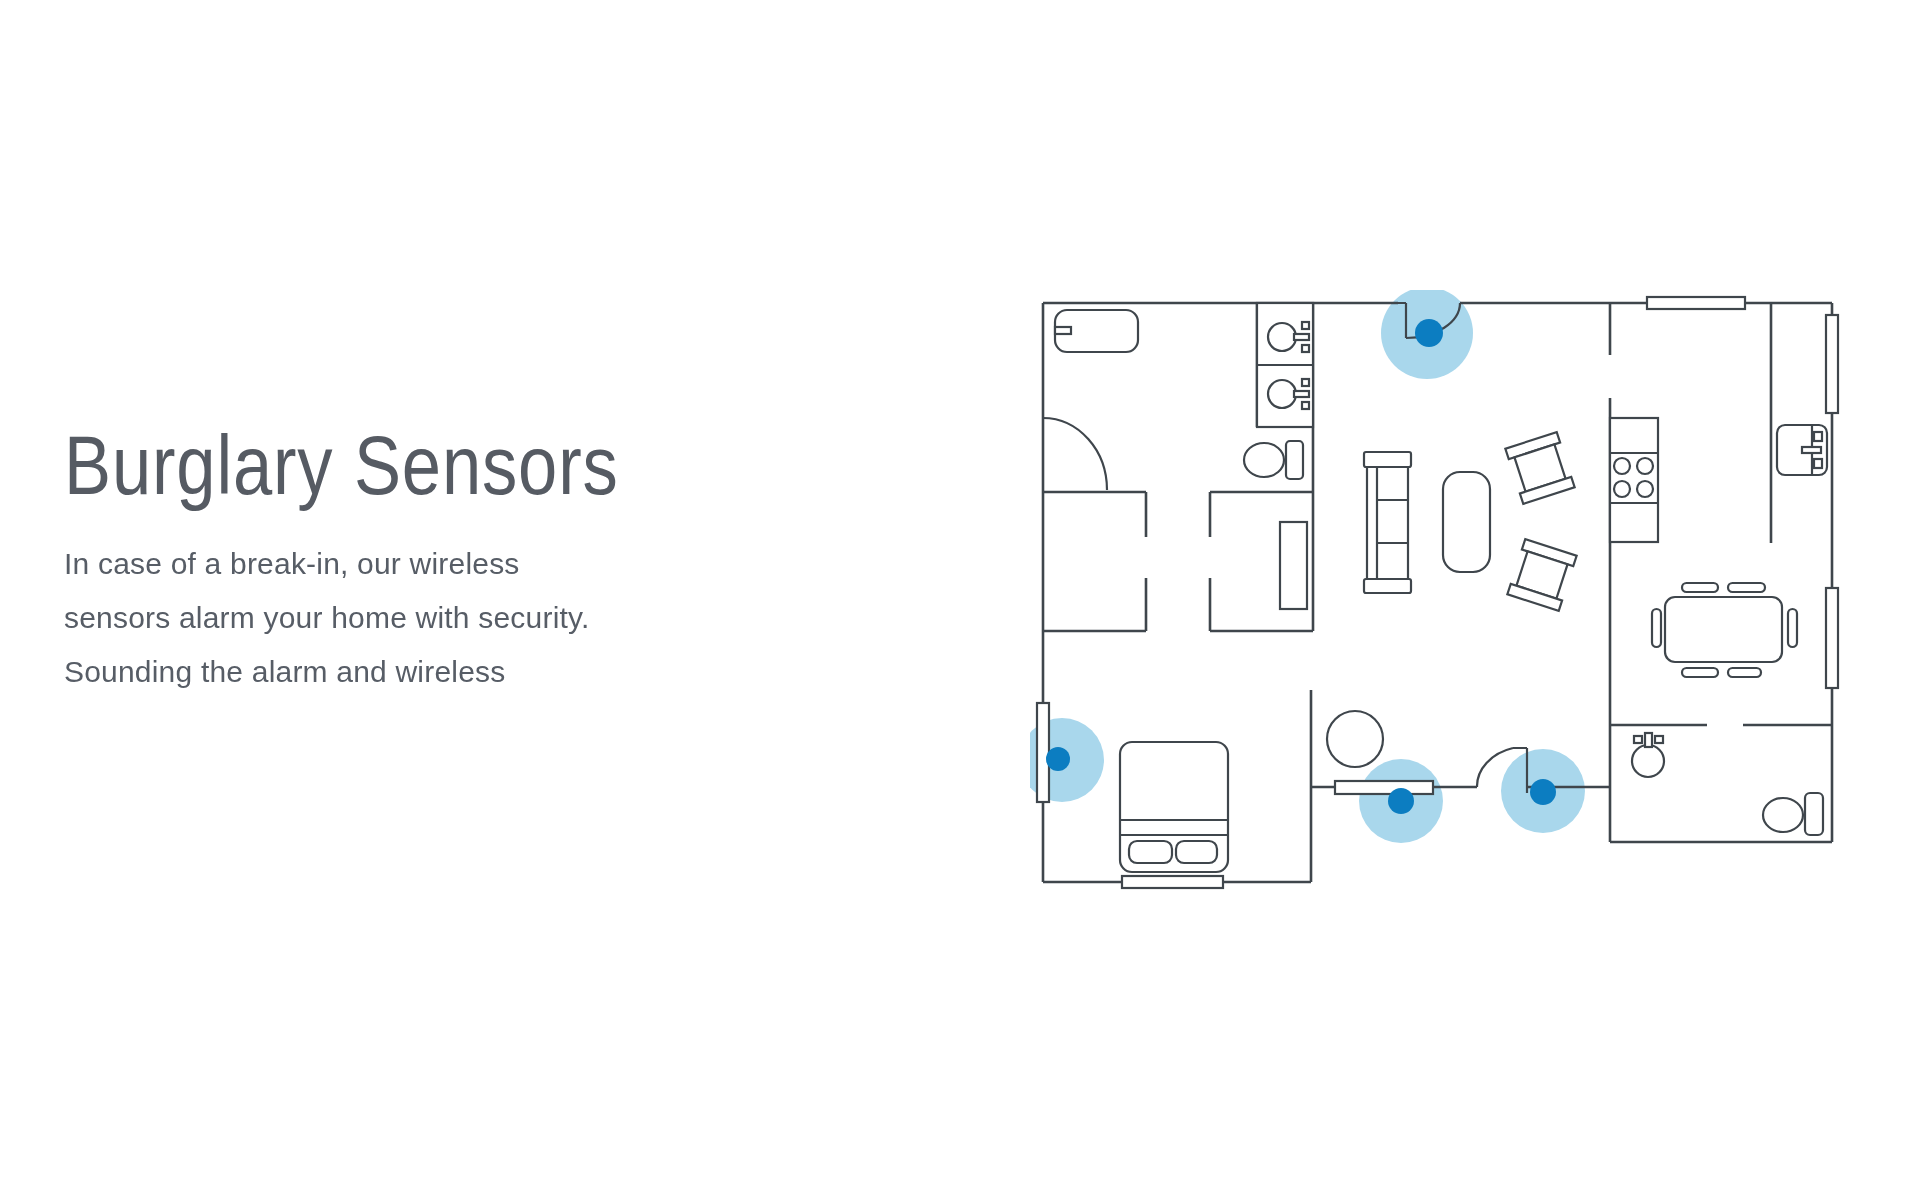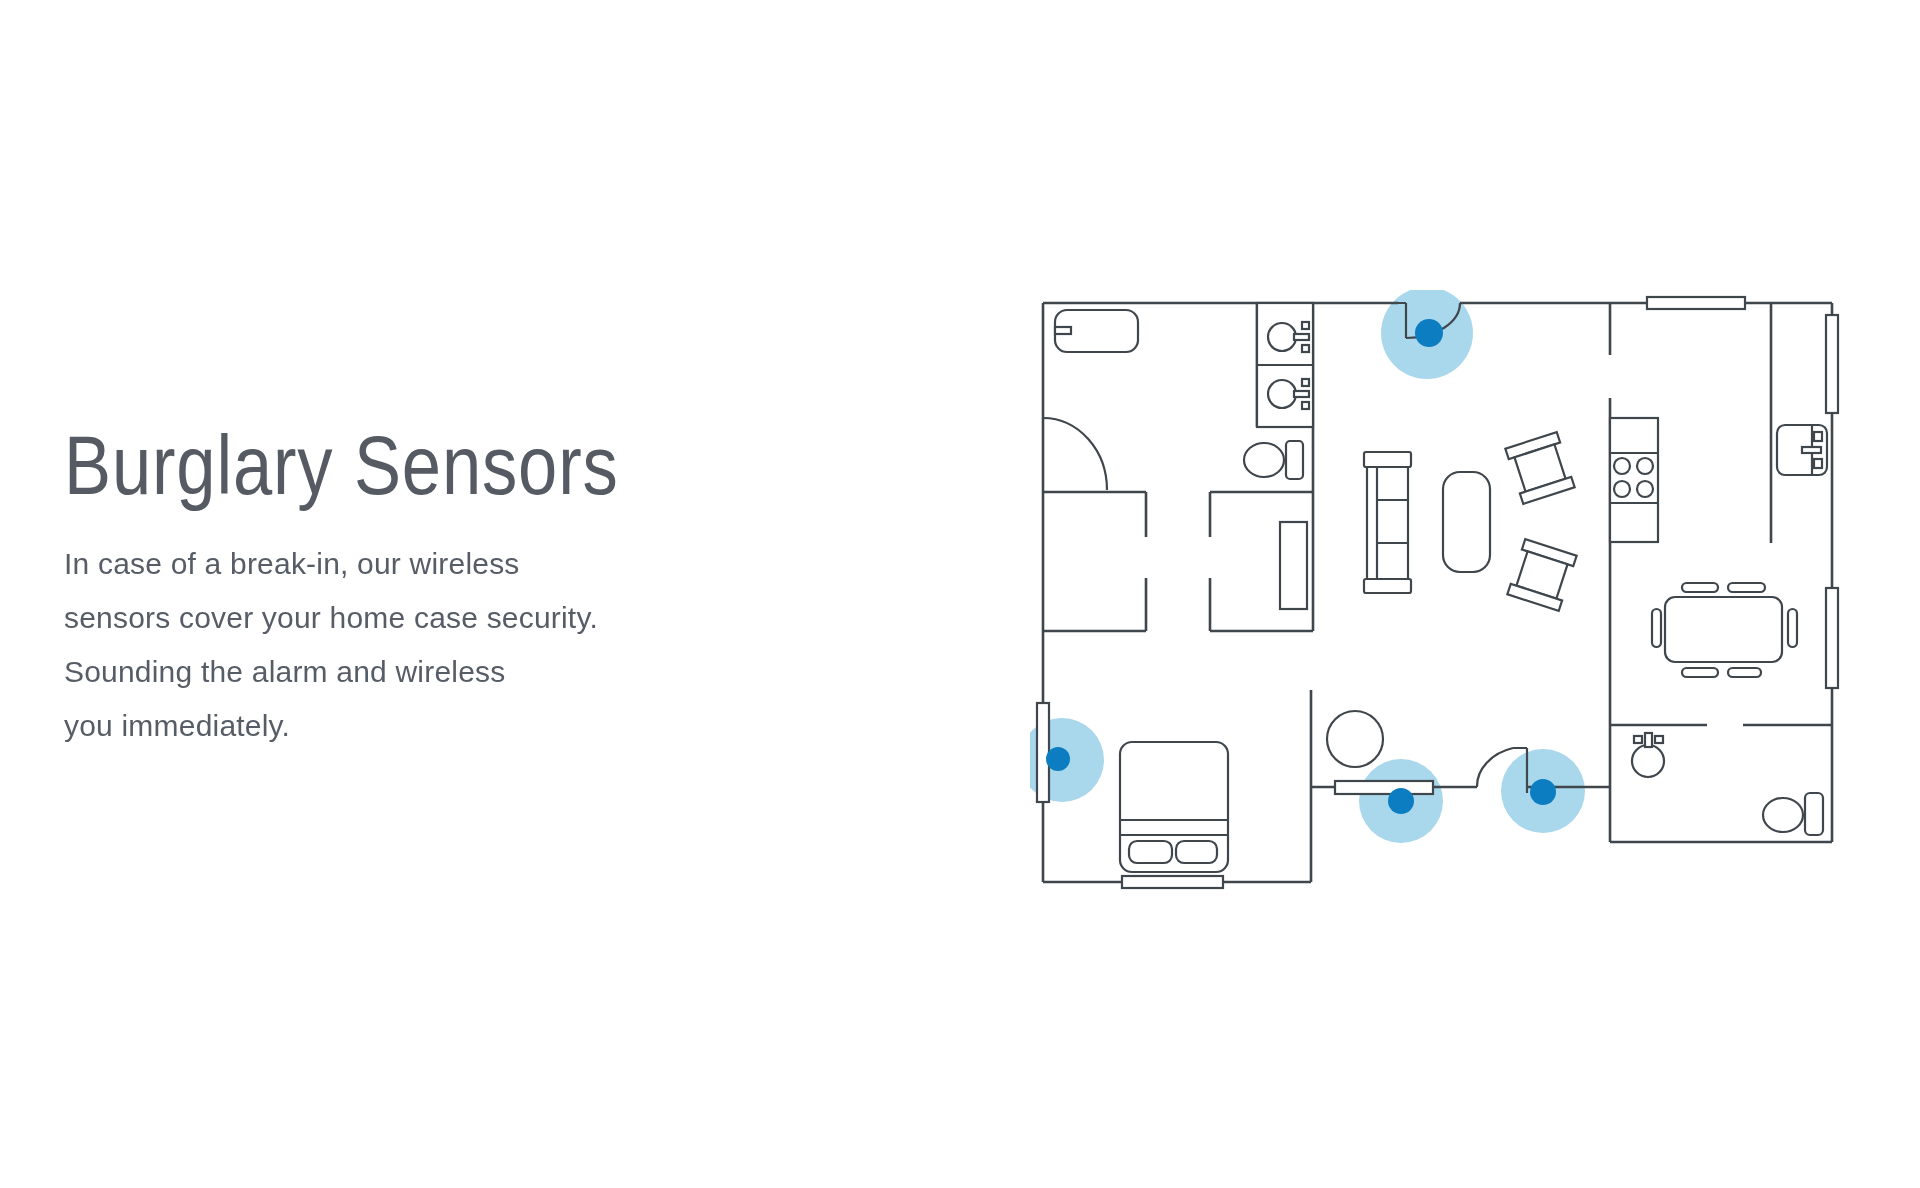--- a/index.html
+++ b/index.html
@@ -32,23 +32,22 @@
   .fline { stroke:var(--line-color,#3f464c); stroke-width:2.2; fill:none; }
   .win   { stroke:var(--line-color,#3f464c); stroke-width:2.2; fill:#ffffff; }
 </style>
 </head>
 <body>
 
 <h1 class="heading">Burglary Sensors</h1>
 
 <div class="body-text">
   <div>In case of a break-in, our wireless</div>
-  <div>sensors cover your home case security.</div>
+  <div>sensors alarm your home with security.</div>
   <div>Sounding the alarm and wireless</div>
-  <div>you immediately.</div>
 </div>
 
 <svg class="floorplan-figure" viewBox="1030 290 820 610" xmlns="http://www.w3.org/2000/svg">
 
   <g>
       <circle cx="1427" cy="333" r="46" fill="#a9d7ec"></circle>
       <circle cx="1062" cy="760" r="42" fill="#a9d7ec"></circle>
       <circle cx="1401" cy="801" r="42" fill="#a9d7ec"></circle>
       <circle cx="1543" cy="791" r="42" fill="#a9d7ec"></circle>
     </g>

